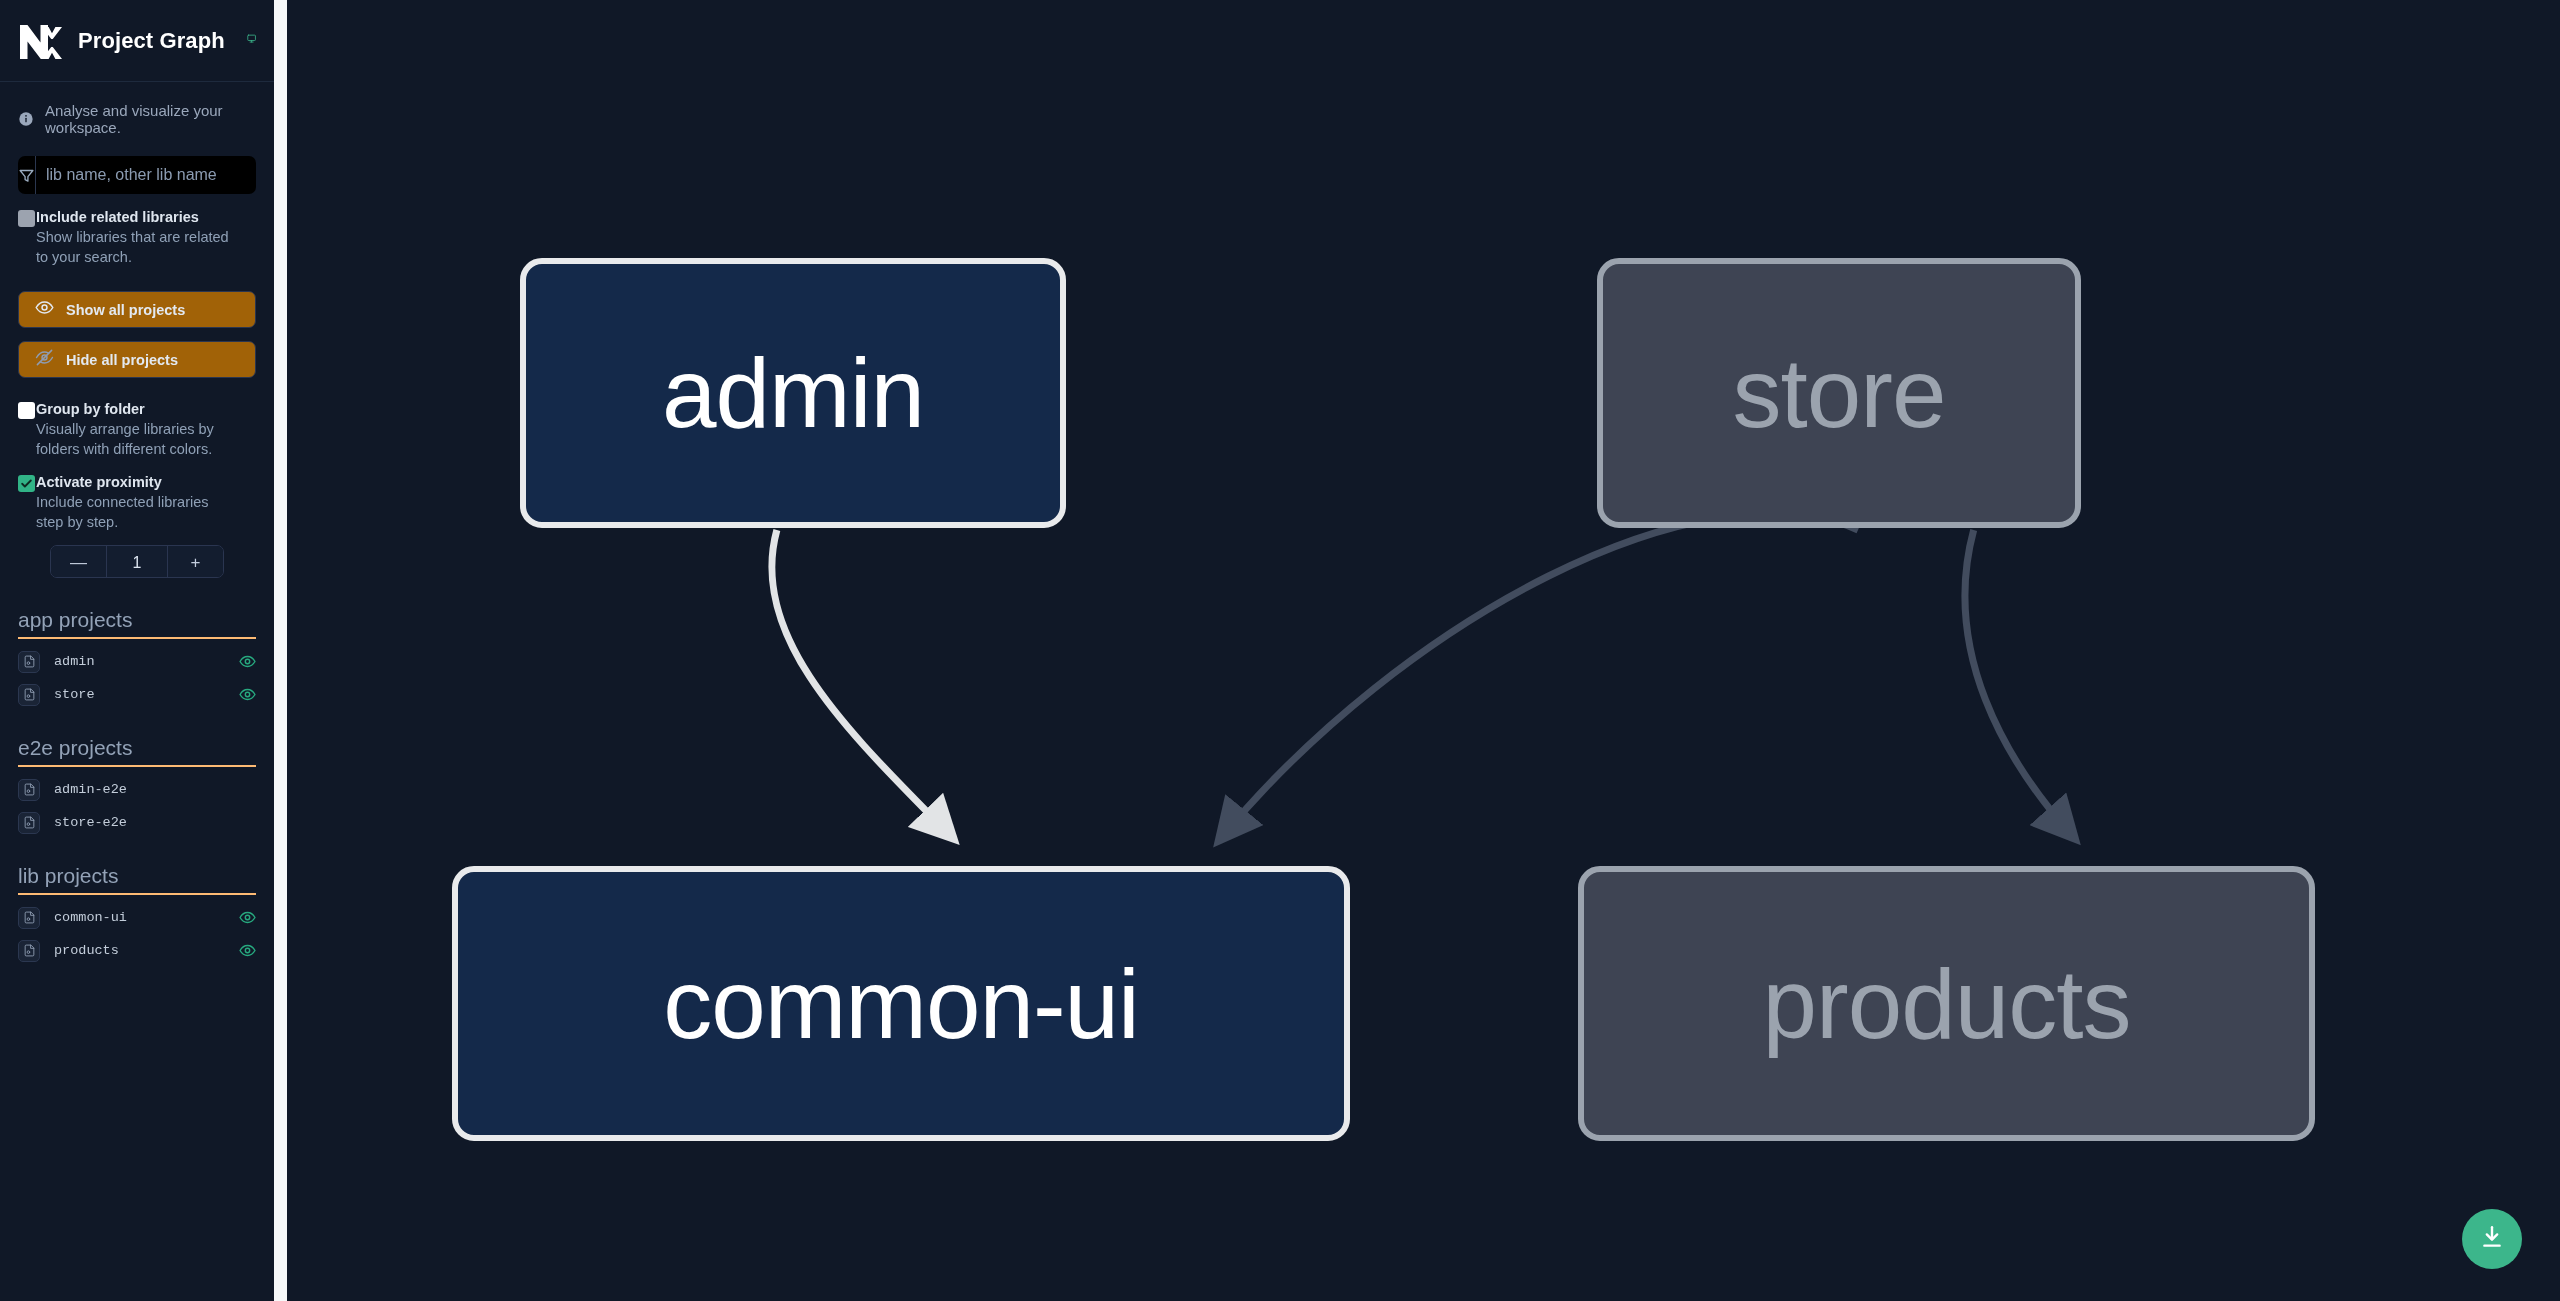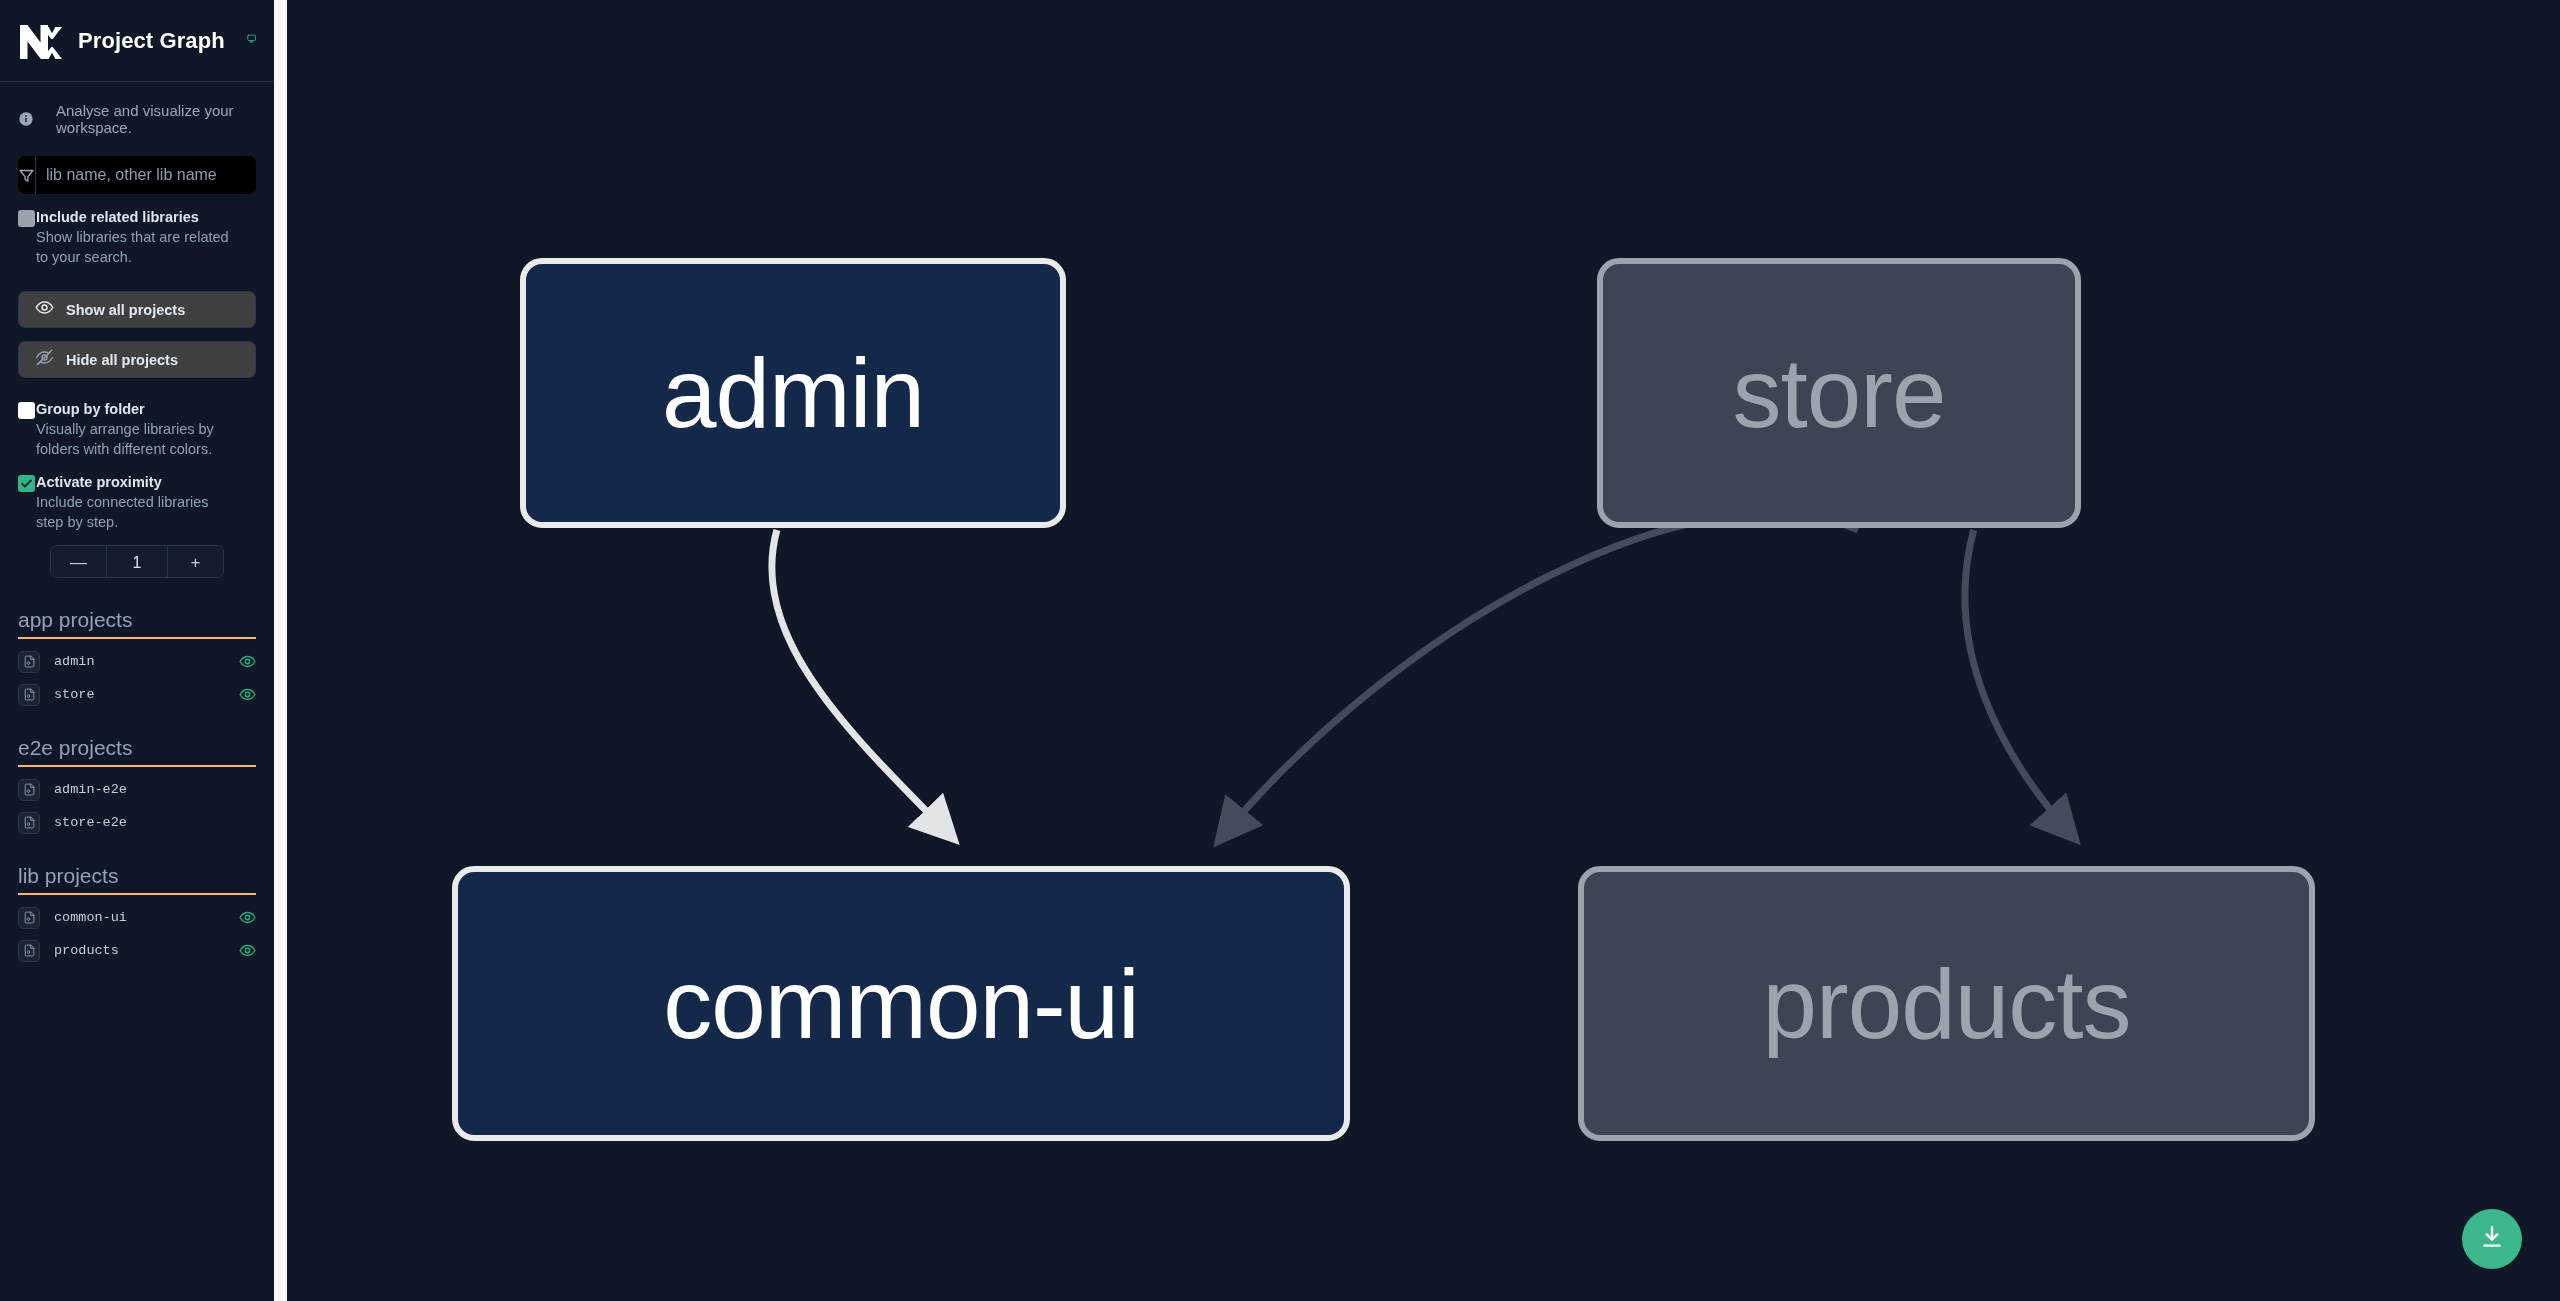--- a/index.html
+++ b/index.html
@@ -37,21 +37,21 @@
   }
   #nx-logo { width: 46px; height: 40px; flex: 0 0 46px; }
   #sb-title {
     font-size: 22px; font-weight: 700; color: #ffffff;
     letter-spacing: .1px; white-space: nowrap;
   }
   #monitor-icon { width: 22px; height: 22px; margin-left: 8px; display:block; }
 
   
   #sb-tagline {
-    display: flex; align-items: center; gap: 22px;
+    display: flex; align-items: center; gap: 11px;
     padding: 20px 18px 14px 18px;
     font-size: 15px; color: #9aa7bb;
   }
   #info-icon { width: 16px; height: 16px; flex: 0 0 16px; }
 
   
   #search-row { padding: 6px 18px 0 18px; }
   #search-box {
     display: flex; align-items: center;
     height: 38px;
@@ -95,21 +95,21 @@
   }
   .opt-desc {
     font-size: 14.5px; color: #8fa0b6; line-height: 20px;
     max-width: 195px;
   }
 
   
   .sb-btn {
     margin: 0 18px; margin-top: 13px;
     height: 37px;
-    background: #404040;
+    background: #a16207;
     border: 1px solid #2a3550;
     border-radius: 7px;
     display: flex; align-items: center; gap: 12px;
     padding: 12px 16px;
     cursor: pointer;
   }
   .sb-btn svg { width: 19px; height: 19px; flex: 0 0 19px; }
   .sb-btn-label { font-size: 14.5px; font-weight: 700; color: #e3e9f1; }
   #btn-show-all { margin-top: 24px; }
 

